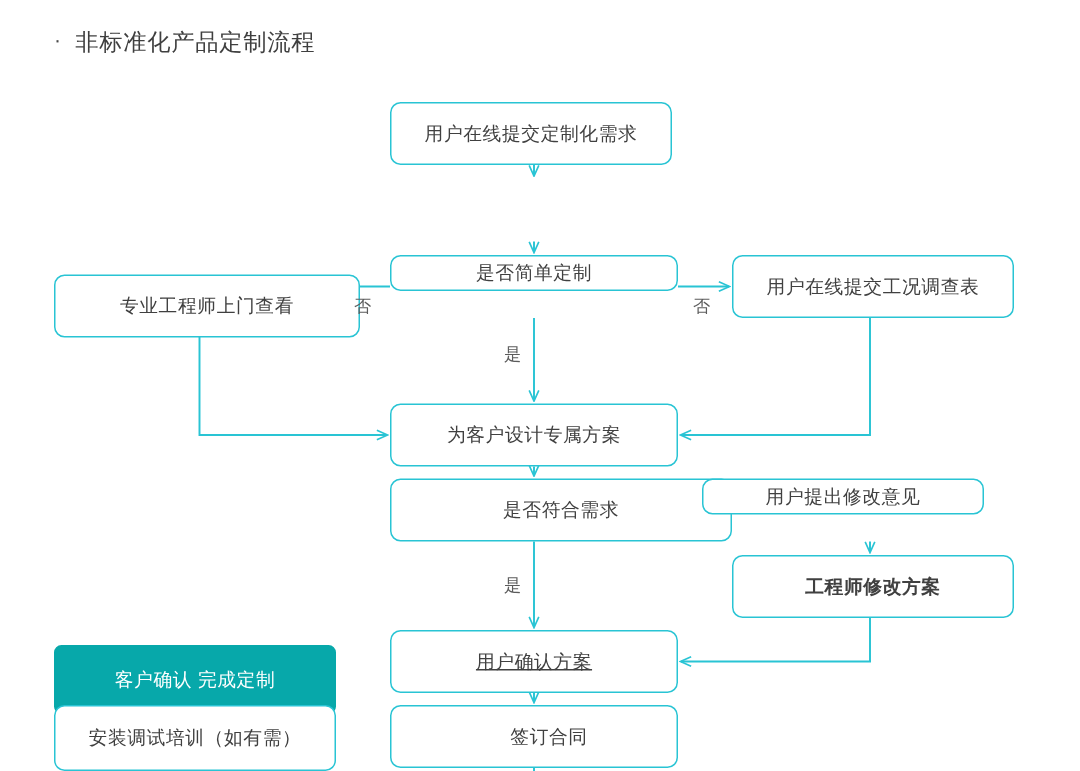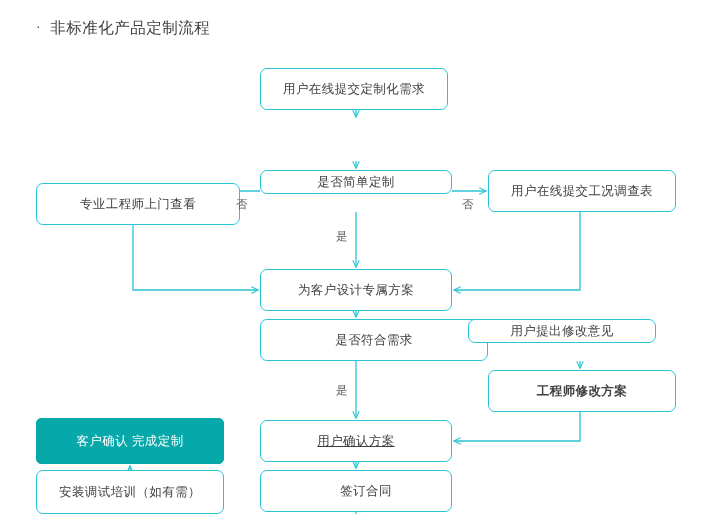--- a/index.html
+++ b/index.html
@@ -128,21 +128,21 @@
   <div class="node" style="left:260px;top:269px;width:192px;height:42px;">为客户设计专属方案</div>
 
   <div class="node" style="left:488px;top:170px;width:188px;height:42px;">用户在线提交工况调查表</div>
 
   <div class="node" style="left:260px;top:319px;width:228px;height:42px;">是否符合需求</div>
 
   <div class="node" style="left:468px;top:319px;width:188px;height:24px;">用户提出修改意见</div>
 
   <div class="node" style="left:488px;top:370px;width:188px;height:42px;font-weight:bold;">工程师修改方案</div>
 
-  <div class="node filled" style="left:36px;top:418px;width:188px;height:46px;">客户确认 完成定制</div>
+  <div class="node filled" style="left:36px;top:430px;width:188px;height:46px;">客户确认 完成定制</div>
 
   <div class="node" style="left:36px;top:470px;width:188px;height:44px;">安装调试培训（如有需）</div>
 
   <div class="node" style="left:260px;top:420px;width:192px;height:42px;text-decoration:underline;">用户确认方案</div>
 
   <div class="node" style="left:260px;top:470px;width:192px;height:42px;padding-left:20px;">签订合同</div>
 
   <div class="elabel" style="left:236px;top:197px;">否</div>
   <div class="elabel" style="left:462px;top:197px;">否</div>
   <div class="elabel" style="left:336px;top:229px;">是</div>

